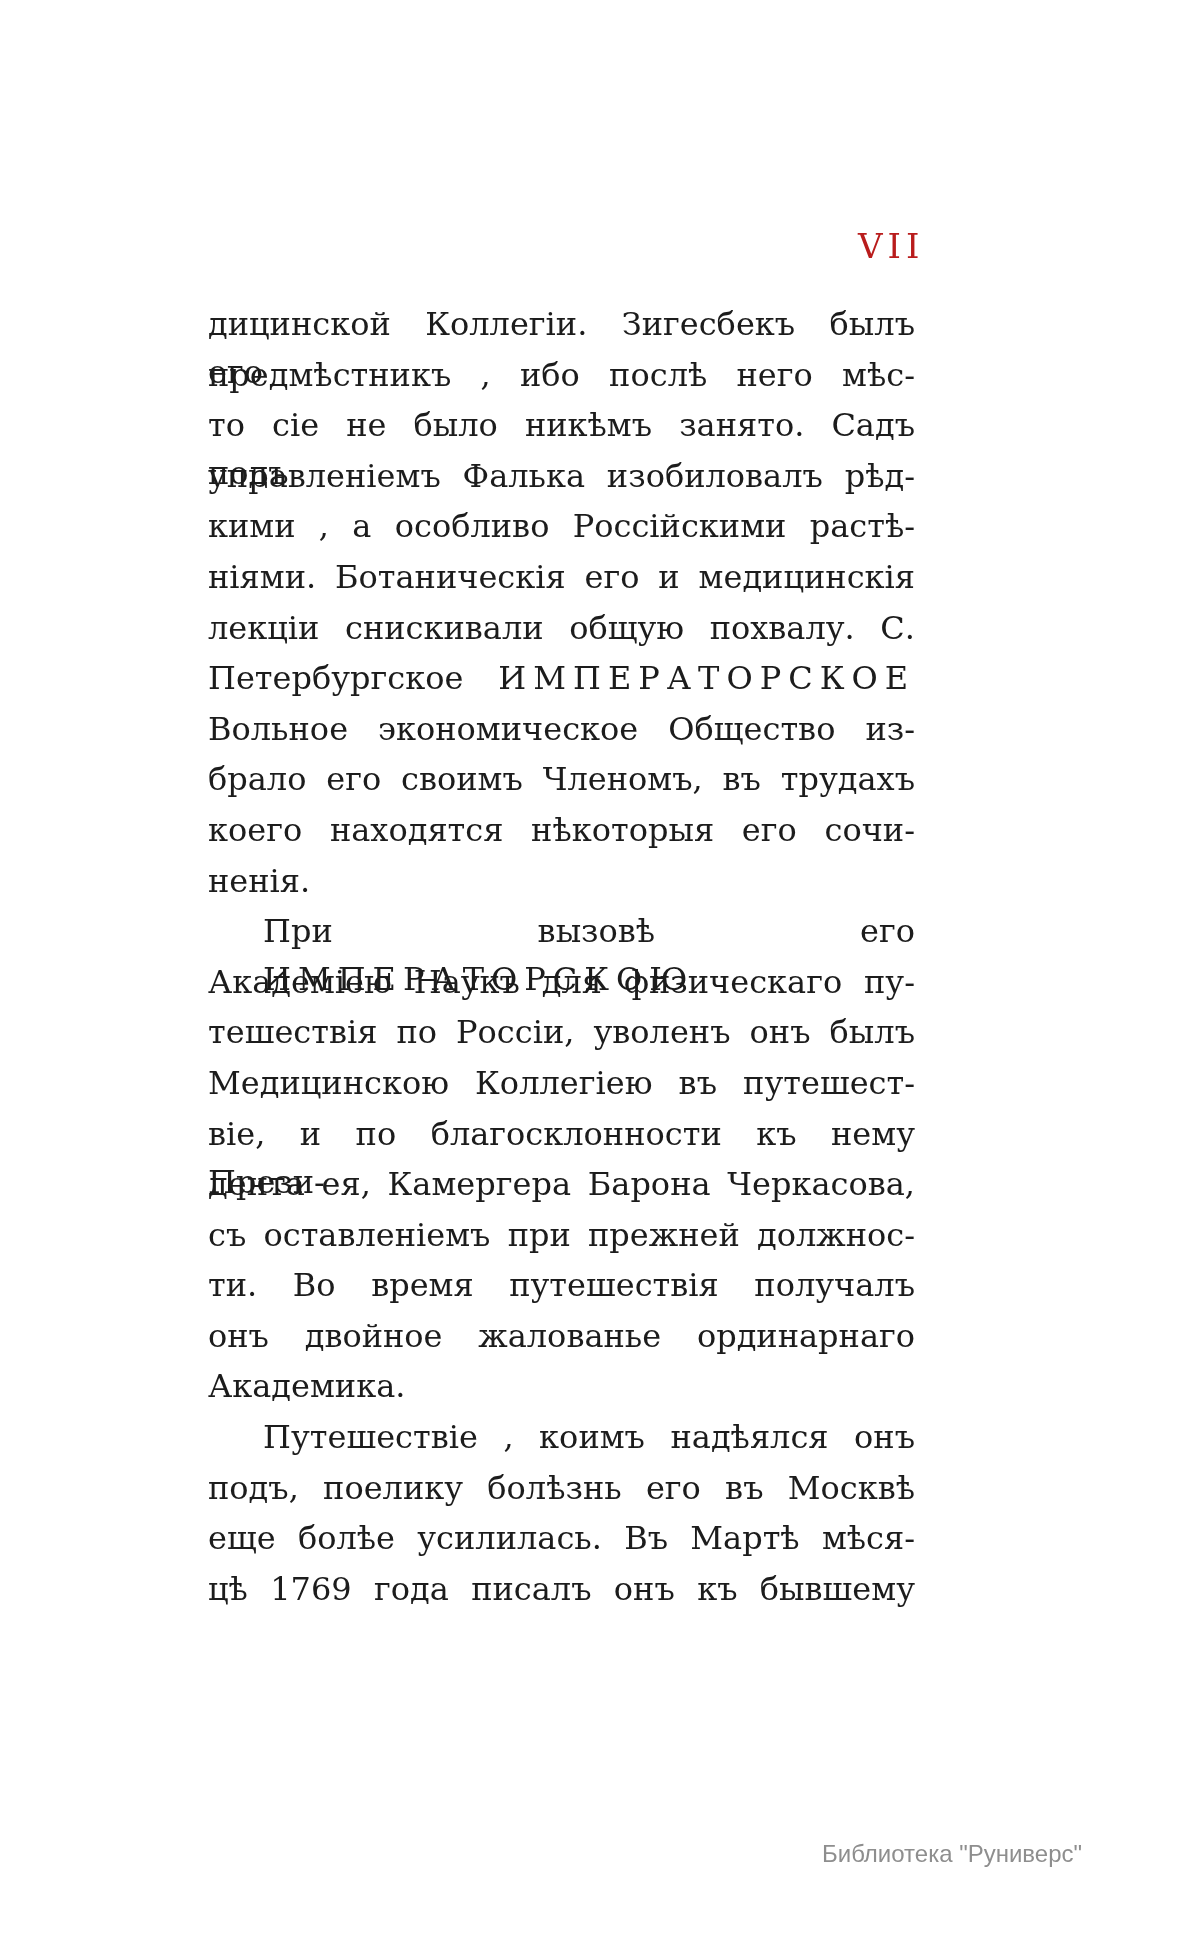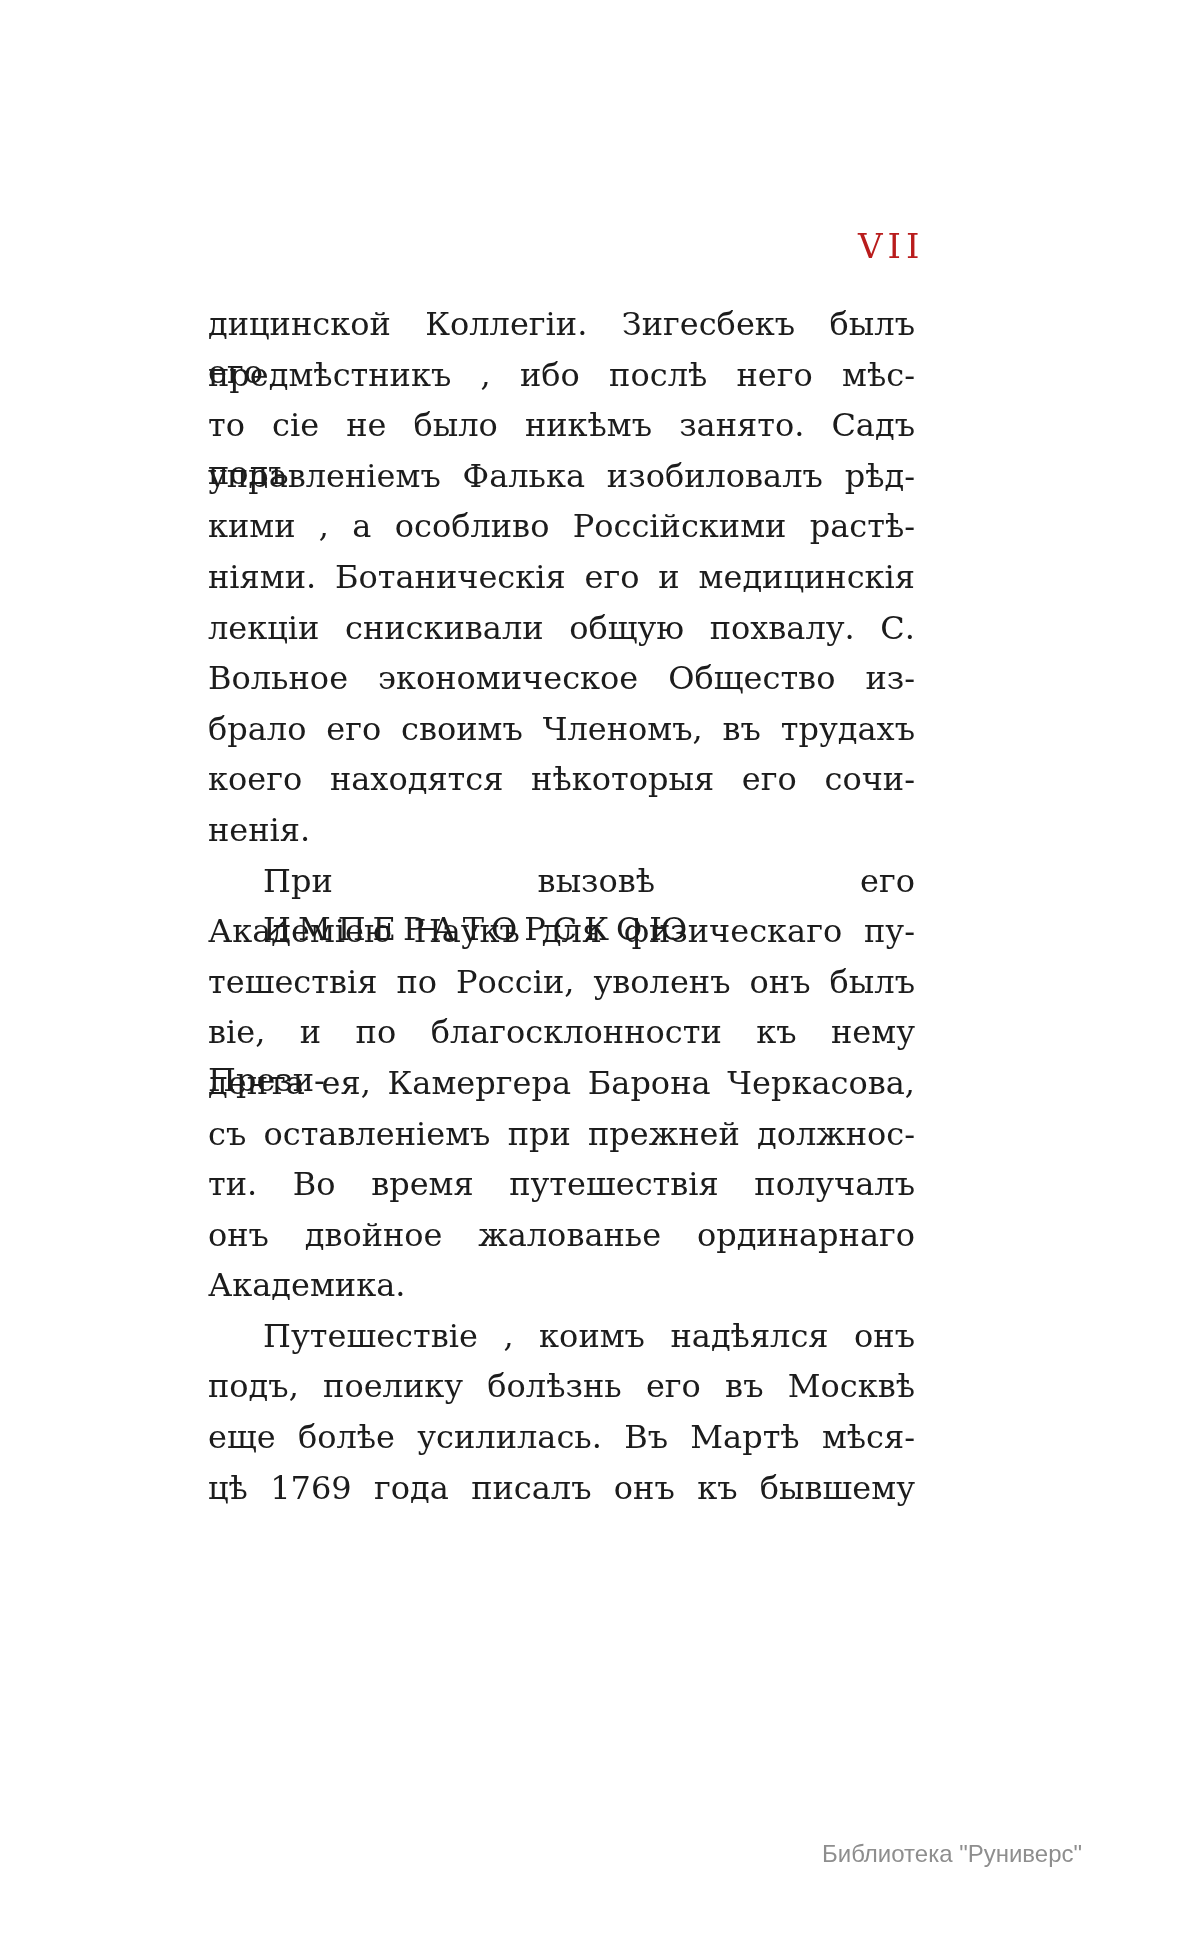--- a/index.html
+++ b/index.html
@@ -62,27 +62,29 @@
   <div class="page-number">VII</div>
 
   <div class="body-text">
       <div class="line"><span>дицинской Коллегіи. Зигесбекъ былъ его</span></div>
       <div class="line"><span>предмѣстникъ , ибо послѣ него мѣс-</span></div>
       <div class="line"><span>то сіе не было никѣмъ занято. Садъ подъ</span></div>
       <div class="line"><span>управленіемъ Фалька изобиловалъ рѣд-</span></div>
       <div class="line"><span>кими , а особливо Россійскими растѣ-</span></div>
       <div class="line"><span>ніями. Ботаническія его и медицинскія</span></div>
       <div class="line"><span>лекціи снискивали общую похвалу. С.</span></div>
+      <div class="line"><span>Петербургское </span><span class="caps">ИМПЕРАТОРСКОЕ</span></div>
       <div class="line"><span>Вольное экономическое Общество из-</span></div>
       <div class="line"><span>брало его своимъ Членомъ, въ трудахъ</span></div>
       <div class="line"><span>коего находятся нѣкоторыя его сочи-</span></div>
       <div class="line nojust"><span>ненія.</span></div>
       <div class="line indent"><span>При вызовѣ его </span><span class="caps">ИМПЕРАТОРСКОЮ</span></div>
       <div class="line"><span>Академіею Наукъ для физическаго пу-</span></div>
       <div class="line"><span>тешествія по Россіи, уволенъ онъ былъ</span></div>
+      <div class="line"><span>Медицинскою Коллегіею въ путешест-</span></div>
       <div class="line"><span>віе, и по благосклонности къ нему Прези-</span></div>
       <div class="line"><span>дента ея, Камергера Барона Черкасова,</span></div>
       <div class="line"><span>съ оставленіемъ при прежней должнос-</span></div>
       <div class="line"><span>ти. Во время путешествія получалъ</span></div>
       <div class="line"><span>онъ двойное жалованье ординарнаго</span></div>
       <div class="line nojust"><span>Академика.</span></div>
       <div class="line indent"><span>Путешествіе , коимъ надѣялся онъ</span></div>
       <div class="line"><span>подъ, поелику болѣзнь его въ Москвѣ</span></div>
       <div class="line"><span>еще болѣе усилилась. Въ Мартѣ мѣся-</span></div>
       <div class="line"><span>цѣ 1769 года писалъ онъ къ бывшему</span></div>

